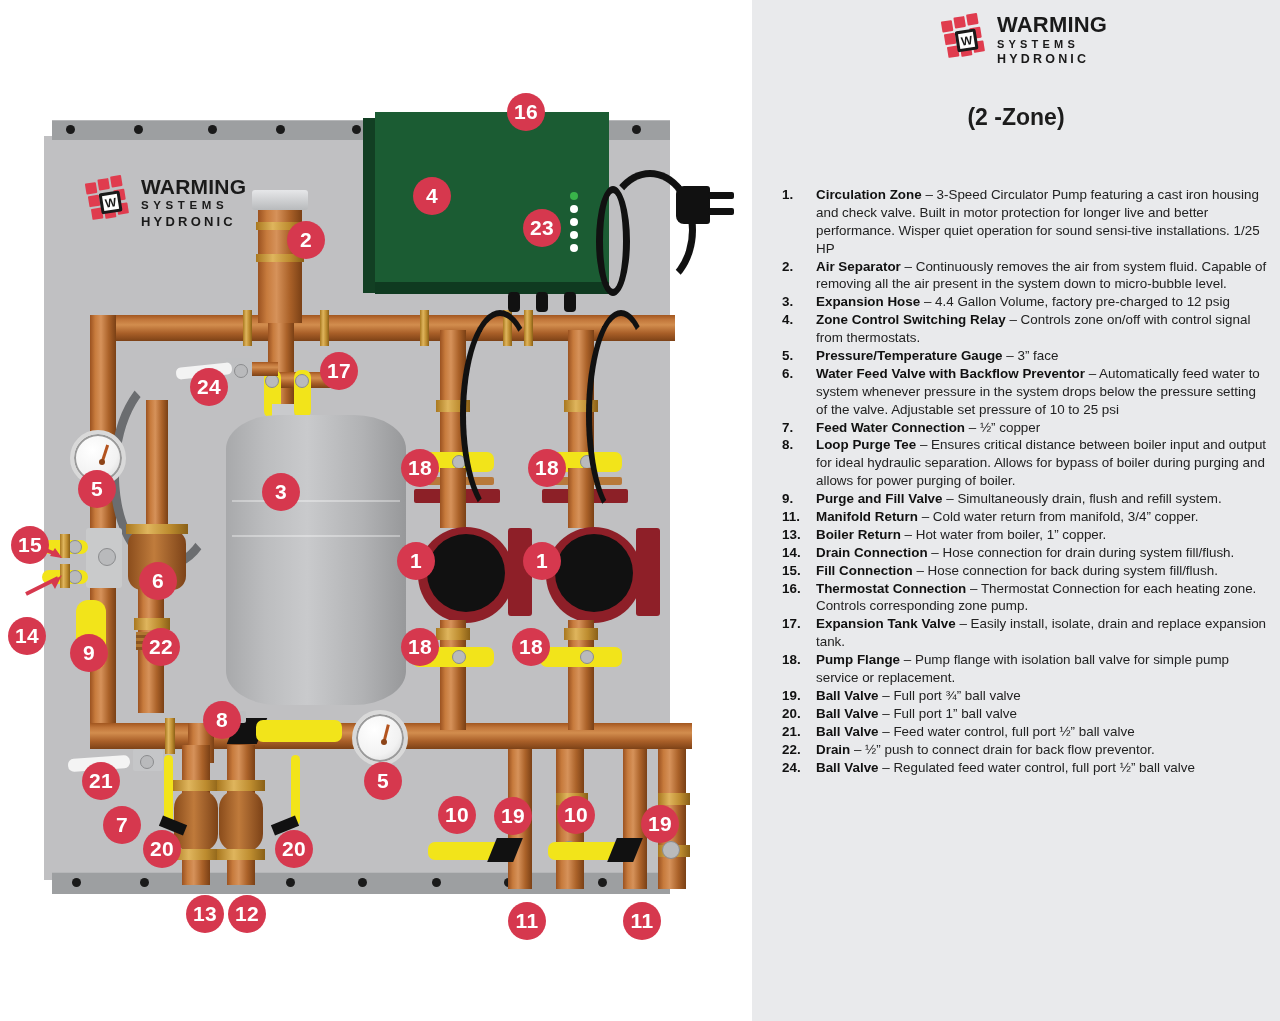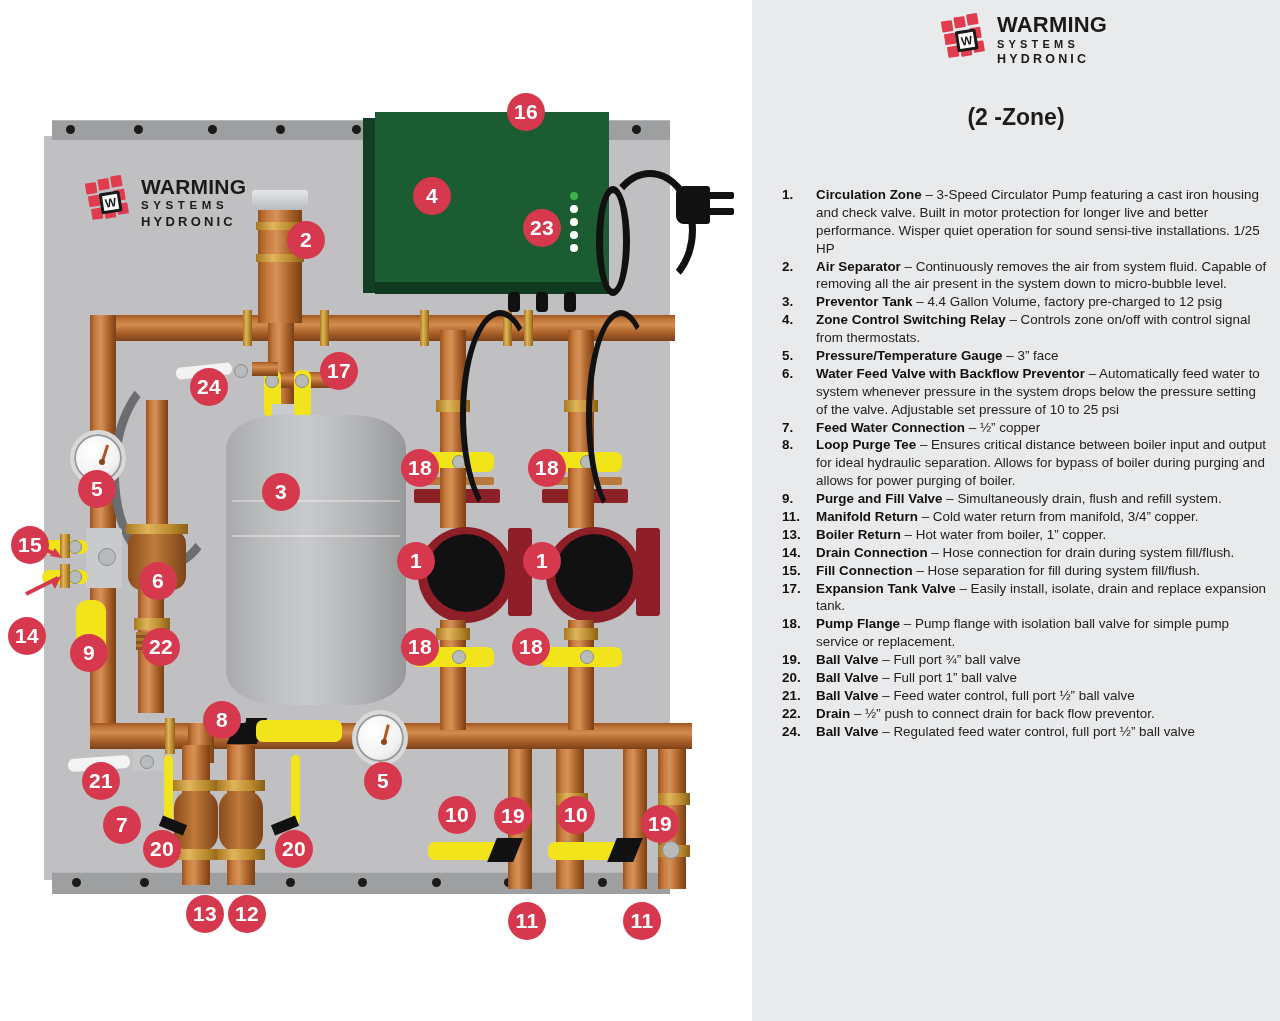--- a/index.html
+++ b/index.html
@@ -367,21 +367,21 @@
         <div class="li">
           <div class="li-num">1.</div>
           <div class="li-body"><span class="li-term">Circulation Zone</span><span> – 3-Speed Circulator Pump featuring a cast iron housing and check valve.  Built in motor protection for longer live and better performance.  Wisper quiet operation for sound sensi-tive installations.  1/25 HP</span></div>
         </div>
         <div class="li">
           <div class="li-num">2.</div>
           <div class="li-body"><span class="li-term">Air Separator</span><span> – Continuously removes the air from system fluid. Capable of removing all the air present in the system down to micro-bubble level.</span></div>
         </div>
         <div class="li">
           <div class="li-num">3.</div>
-          <div class="li-body"><span class="li-term">Preventor Tank</span><span> – 4.4 Gallon Volume, factory pre-charged to 12 psig</span></div>
+          <div class="li-body"><span class="li-term">Expansion Hose</span><span> – 4.4 Gallon Volume, factory pre-charged to 12 psig</span></div>
         </div>
         <div class="li">
           <div class="li-num">4.</div>
           <div class="li-body"><span class="li-term">Zone Control Switching Relay</span><span> – Controls zone on/off with control signal from thermostats.</span></div>
         </div>
         <div class="li">
           <div class="li-num">5.</div>
           <div class="li-body"><span class="li-term">Pressure/Temperature Gauge</span><span> – 3” face</span></div>
         </div>
         <div class="li">
@@ -407,21 +407,25 @@
         <div class="li">
           <div class="li-num">13.</div>
           <div class="li-body"><span class="li-term">Boiler Return</span><span> – Hot water from boiler, 1” copper.</span></div>
         </div>
         <div class="li">
           <div class="li-num">14.</div>
           <div class="li-body"><span class="li-term">Drain Connection</span><span> – Hose connection for drain during system fill/flush.</span></div>
         </div>
         <div class="li">
           <div class="li-num">15.</div>
-          <div class="li-body"><span class="li-term">Fill Connection</span><span> – Hose separation for fill during system fill/flush.</span></div>
+          <div class="li-body"><span class="li-term">Fill Connection</span><span> – Hose connection for back during system fill/flush.</span></div>
+        </div>
+        <div class="li">
+          <div class="li-num">16.</div>
+          <div class="li-body"><span class="li-term">Thermostat Connection</span><span> – Thermostat Connection for each heating zone.  Controls corresponding zone pump.</span></div>
         </div>
         <div class="li">
           <div class="li-num">17.</div>
           <div class="li-body"><span class="li-term">Expansion Tank Valve</span><span> – Easily install, isolate, drain and replace expansion tank.</span></div>
         </div>
         <div class="li">
           <div class="li-num">18.</div>
           <div class="li-body"><span class="li-term">Pump Flange</span><span> – Pump flange with isolation ball valve for simple pump service or replacement.</span></div>
         </div>
         <div class="li">

